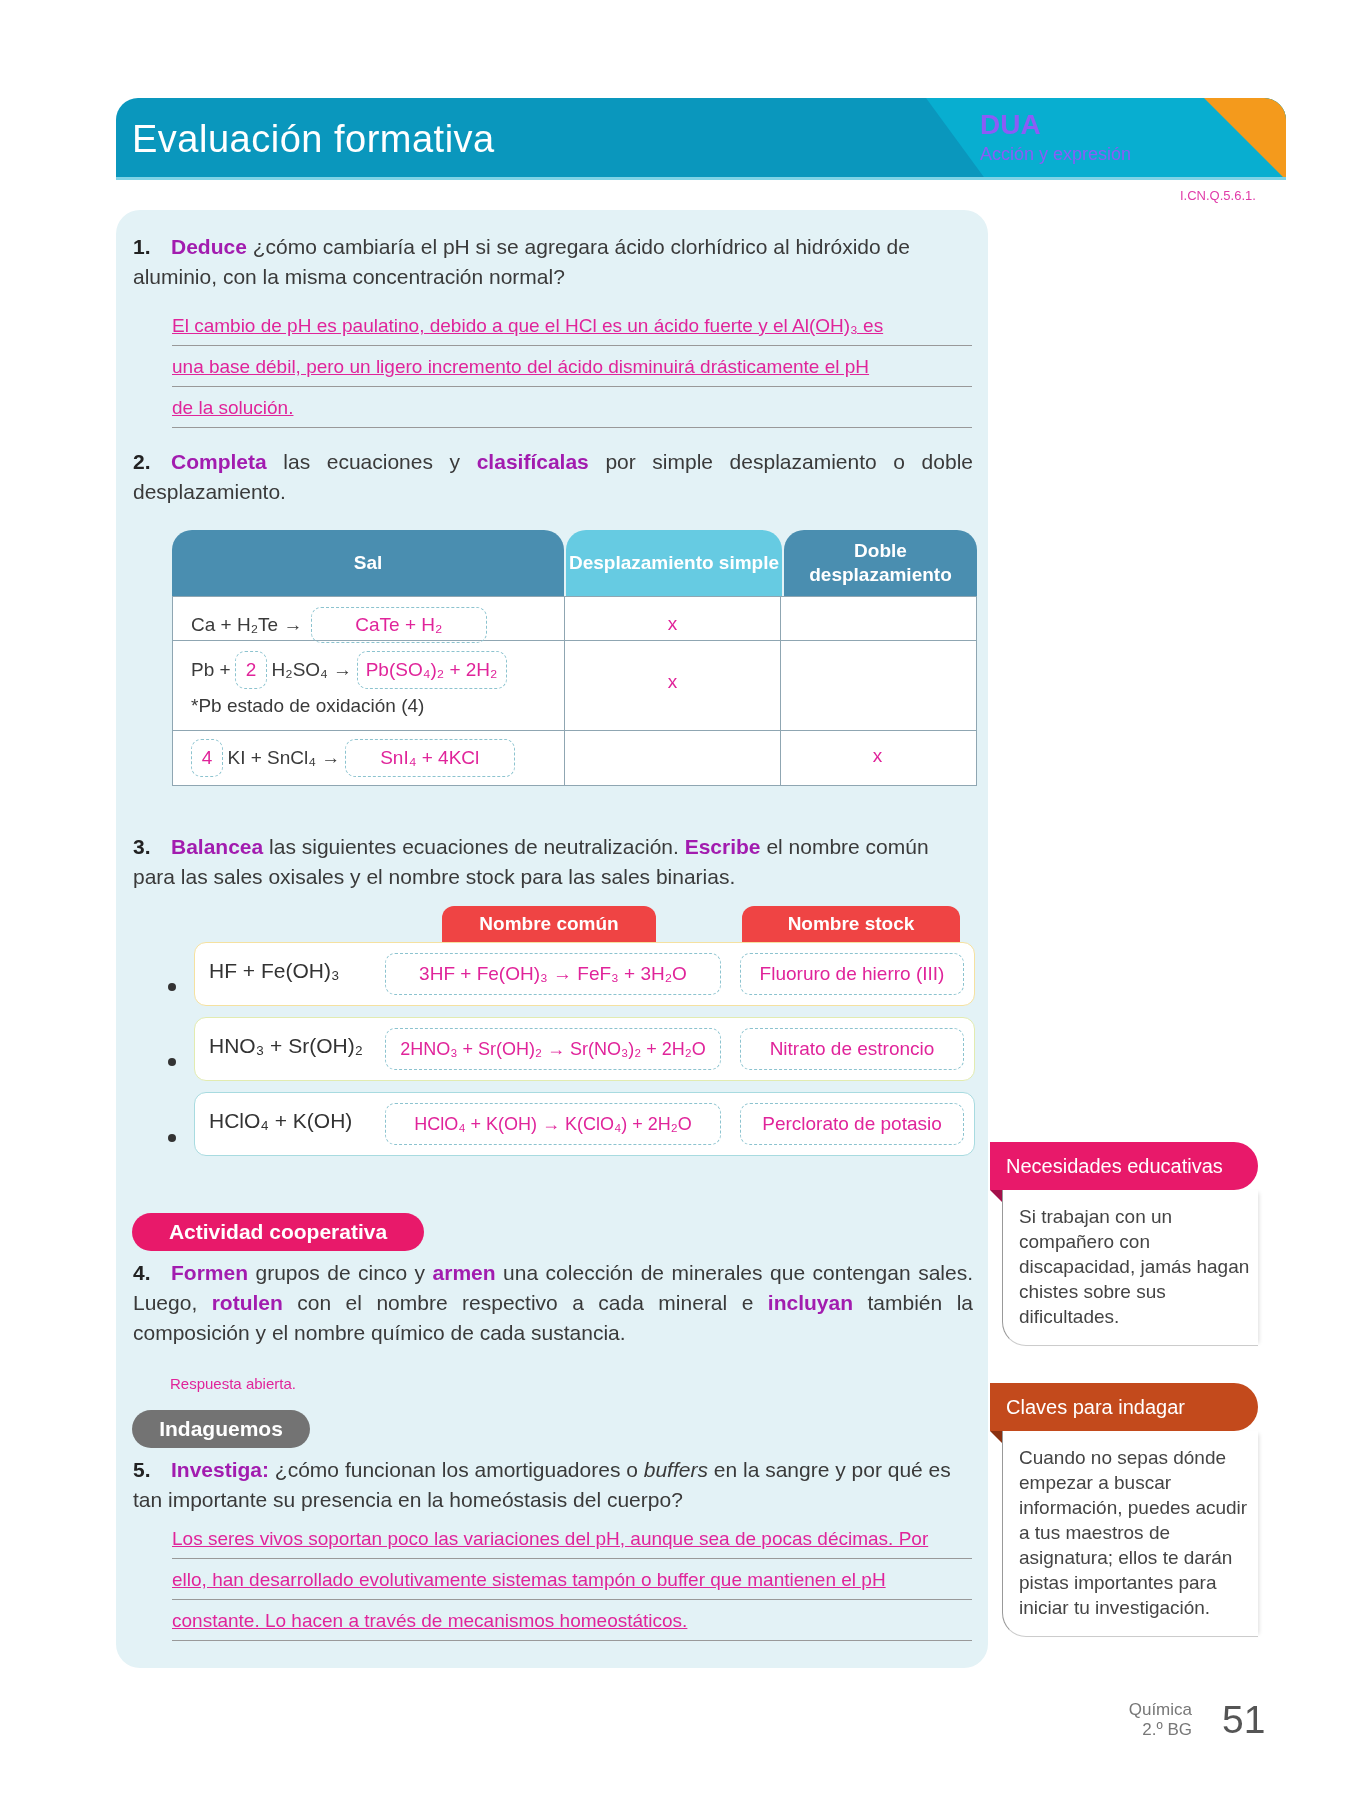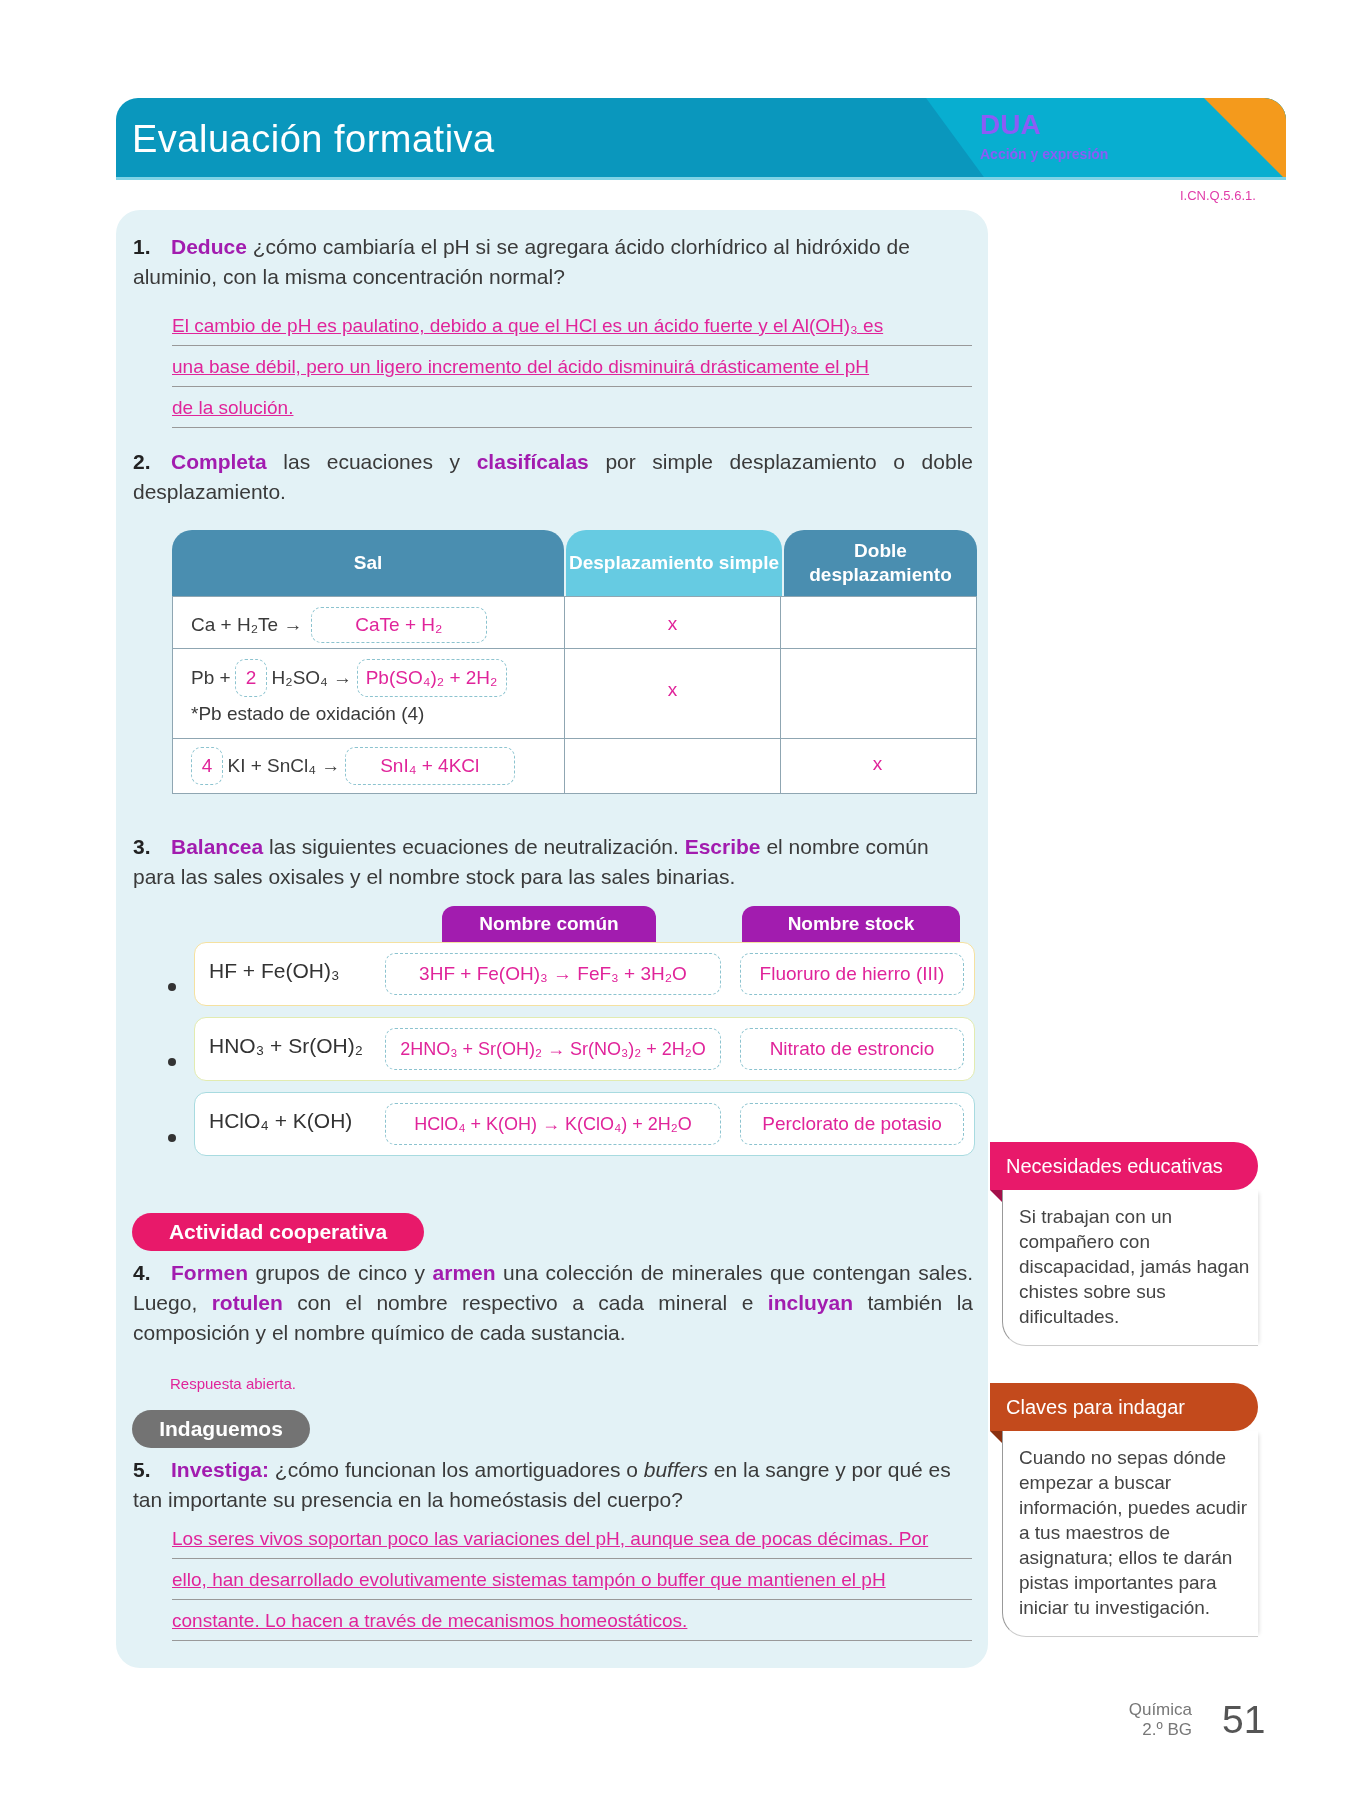--- a/index.html
+++ b/index.html
@@ -7,41 +7,41 @@
   body{position:relative;font-family:"Liberation Sans",sans-serif;color:#333}
   .abs{position:absolute}
   
   .hdr{left:116px;top:98px;width:1170px;height:82px;border-radius:22px 22px 0 0;overflow:hidden;background:#0a97bd}
   .hdr .lightpart{position:absolute;left:810px;top:0;width:400px;height:82px;background:#08aed0;clip-path:polygon(0 0,100% 0,100% 100%,60px 100%)}
   .hdr .orange{position:absolute;right:0;top:0;width:82px;height:82px;background:#f49a1c;clip-path:polygon(0 0,100% 0,100% 100%)}
   .hdr .bar{position:absolute;left:0;bottom:0;width:100%;height:3px;background:#7fd3e6}
   .hdr-title{left:132px;top:118px;font-size:38px;color:#fff;letter-spacing:0.5px}
   .dua{left:980px;top:110px;width:240px;text-align:left;color:#8b5cf6}
   .dua .t1{font-size:28px;font-weight:bold;line-height:30px}
-  .dua .t2{font-size:14px;font-weight:bold;line-height:28px}
+  .dua .t2{font-size:18px;font-weight:normal;line-height:28px}
   .code{left:1180px;top:188px;font-size:13px;color:#e03aa8}
   
   .panel{left:116px;top:210px;width:872px;height:1458px;background:#e3f2f6;border-radius:24px}
   .q{position:absolute;left:133px;font-size:21px;line-height:30px;color:#3a3a3a}
   .q .num{display:inline-block;width:38px;font-weight:bold;color:#222}
   .q b{color:#a21caf}
   .ans{position:absolute;left:172px;width:800px;height:41px;border-bottom:1.5px solid #999;color:#e0249a;font-size:19px;line-height:41px;text-decoration:underline;text-decoration-color:#e0249a;white-space:nowrap}
   
   .tbl{left:172px;top:530px;width:805px;height:268px}
   .th{position:absolute;top:0;height:66px;border-radius:20px 20px 0 0;color:#fff;font-weight:bold;font-size:19px;text-align:center;display:flex;align-items:center;justify-content:center;line-height:24px}
   .tgrid{position:absolute;left:0;top:66px;width:805px;background:#fff;border:1.5px solid #8fa6b2}
   .trow{display:flex;border-bottom:1.5px solid #8fa6b2}
   .trow:last-child{border-bottom:none}
   .tc{border-right:1.5px solid #8fa6b2;position:relative}
   .tc:last-child{border-right:none}
   .dash{display:inline-block;border:1.5px dashed #8cc3cf;border-radius:10px;color:#e0249a;text-align:center}
   .eq{font-size:19px;color:#3a3a3a}
   .x{color:#e0249a;font-size:19px;position:absolute;left:0;right:0;text-align:center}
   
-  .ntab{position:absolute;top:906px;height:36px;background:#a21caf;border-radius:12px 12px 0 0;color:#fff;font-weight:bold;font-size:19px;text-align:center;line-height:36px}
+  .ntab{position:absolute;top:906px;height:36px;background:#ef4444;border-radius:12px 12px 0 0;color:#fff;font-weight:bold;font-size:19px;text-align:center;line-height:36px}
   .nrow{position:absolute;left:194px;width:781px;height:64px;background:#fff;border-radius:12px;border:1.5px solid #f5e1a0}
   .bullet{position:absolute;left:168px;width:8px;height:8px;border-radius:50%;background:#333}
   .nlab{position:absolute;left:14px;top:16px;font-size:21px;color:#333}
   .nbox{position:absolute;top:10px;height:42px;line-height:40px;font-size:19px;white-space:nowrap;overflow:hidden}
   .pill{position:absolute;color:#fff;font-weight:bold;font-size:21px;border-radius:20px;text-align:center;line-height:38px;height:38px}
   
   .card{position:absolute;left:990px;width:268px}
   .card .ch{height:48px;border-radius:0 24px 24px 0;color:#fff;font-weight:normal;font-size:20px;line-height:48px;padding-left:16px;position:relative}
   .card .fold{position:absolute;left:0;top:48px;width:12px;height:12px;clip-path:polygon(0 0,100% 0,100% 100%)}
   .card .cb{margin-left:12px;border-left:1.5px solid #999;border-bottom:1.5px solid #ccc;border-radius:0 0 0 24px;background:#fff;padding:14px 8px 16px 16px;font-size:19px;line-height:25px;color:#444;box-shadow:4px 0 4px -3px #ddd}
@@ -74,21 +74,21 @@
 
 <div class="q" style="top:447px;width:840px;text-align:justify">
   <span class="num">2.</span><b>Completa</b><span> las ecuaciones y </span><b>clasifícalas</b><span> por simple desplazamiento o doble desplazamiento.</span>
 </div>
 
 <div class="abs tbl">
   <div class="th" style="left:0;width:392px;background:#4a8eb0">Sal</div>
   <div class="th" style="left:394px;width:216px;background:#66cbe2">Desplazamiento simple</div>
   <div class="th" style="left:612px;width:193px;background:#4a8eb0">Doble desplazamiento</div>
   <div class="tgrid">
-    <div class="trow" style="height:52px">
+    <div class="trow" style="height:44px">
       <div class="tc" style="width:392px;padding:10px 0 0 18px">
         <span class="eq">Ca + H₂Te →</span>
         <span class="dash" style="width:176px;height:36px;line-height:33px;font-size:19px;margin-left:4px">CaTe + H₂</span>
       </div>
       <div class="tc" style="width:216px">
           <span class="x" style="top:16px">x</span>
         </div>
       <div class="tc" style="width:193px">
           <span class="x" style="top:16px"></span>
         </div>

